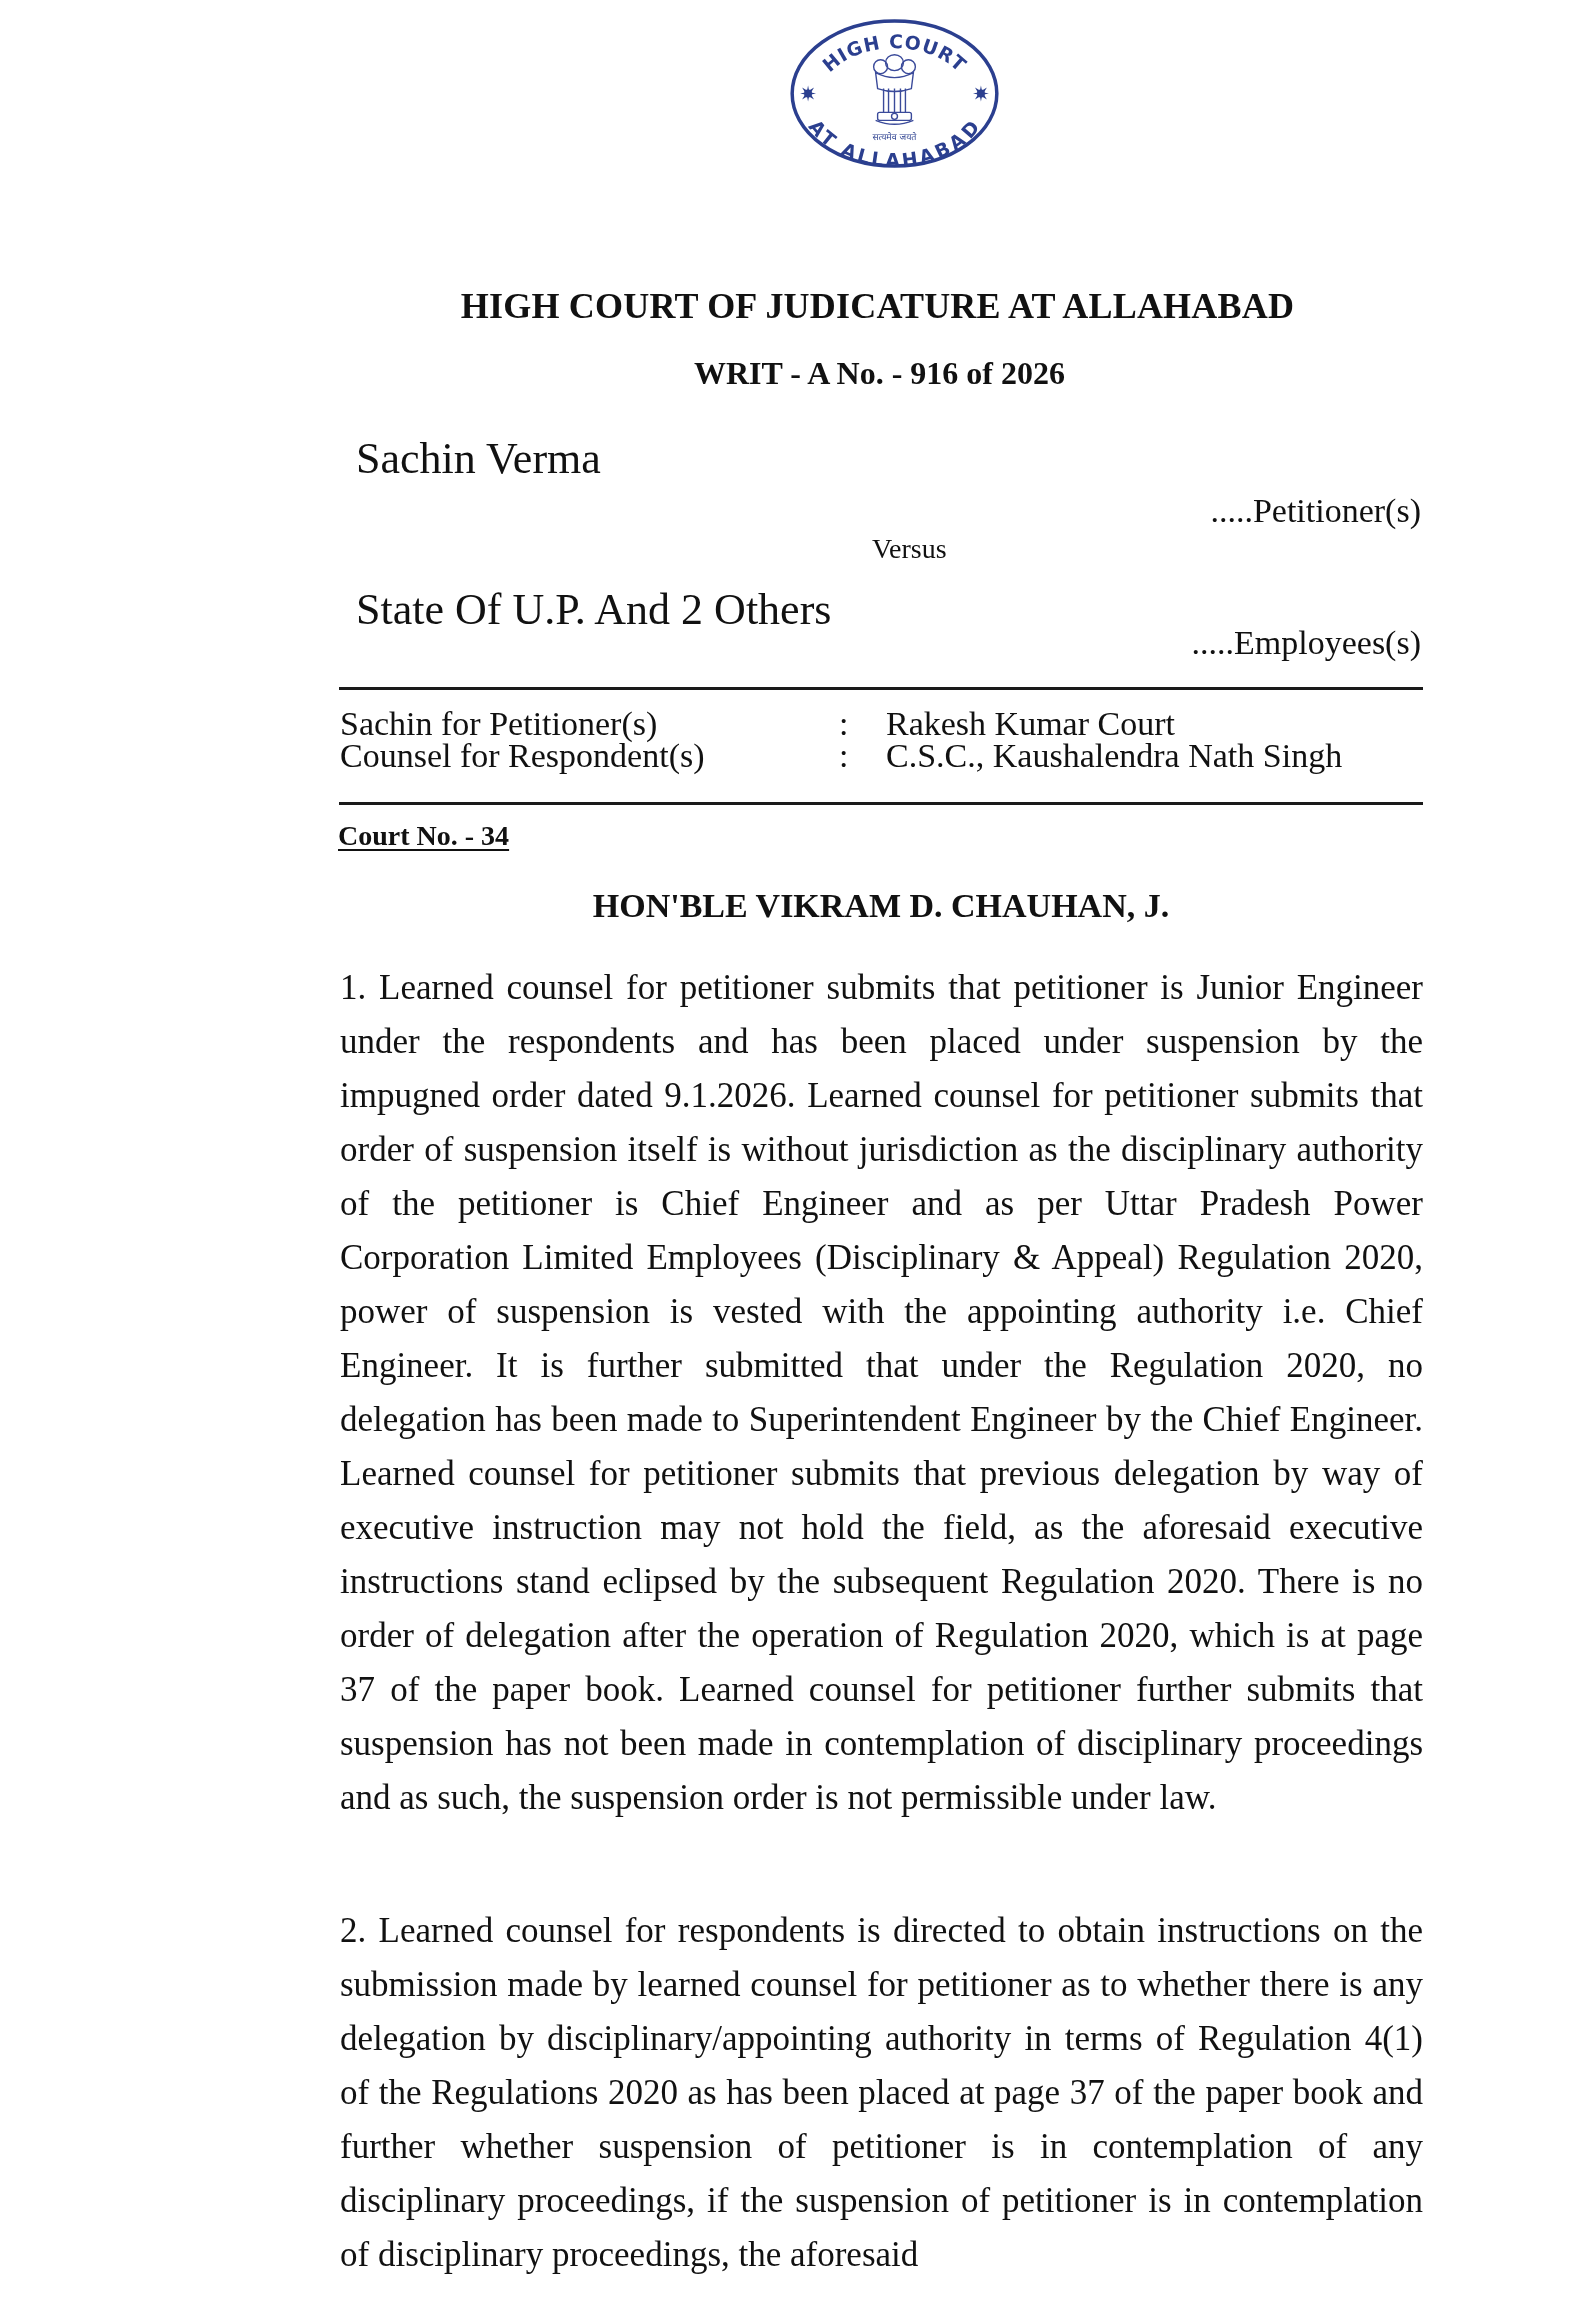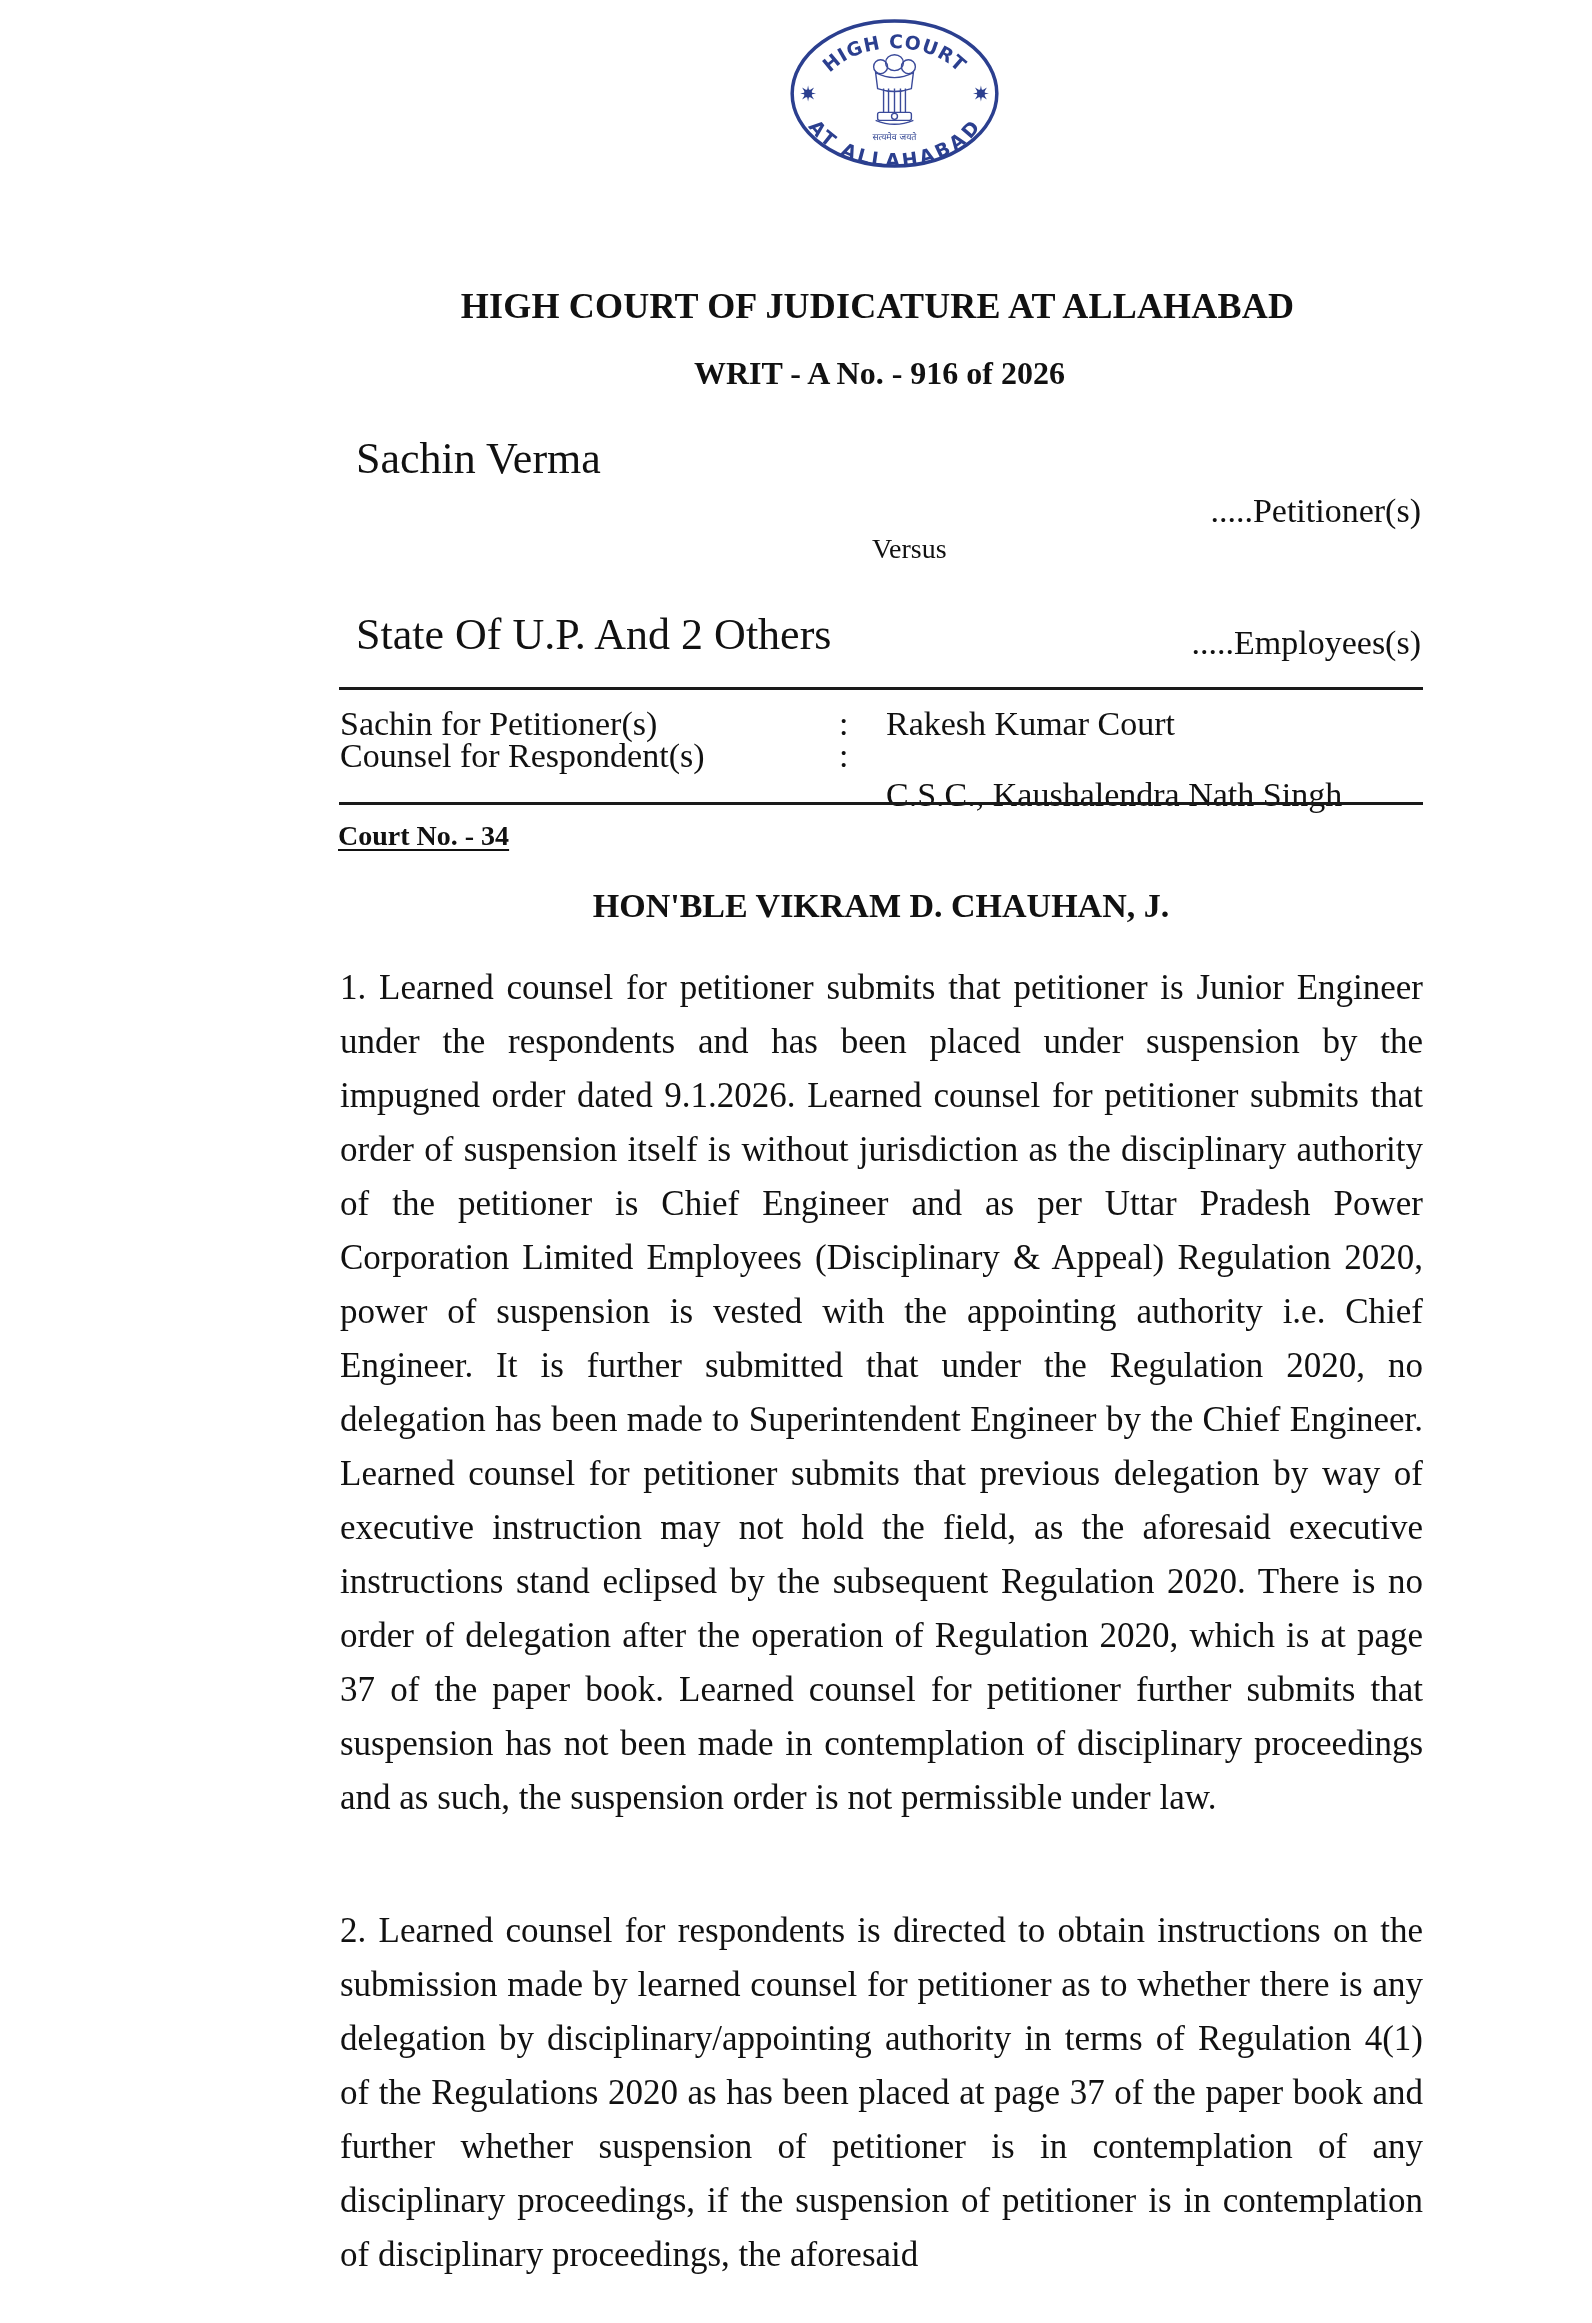--- a/index.html
+++ b/index.html
@@ -146,32 +146,32 @@
   </g>
   <text x="107" y="124" text-anchor="middle" fill="#2b3f8f" font-family="DejaVu Sans, sans-serif" font-size="9">सत्यमेव जयते</text>
 </svg>
 
 <div class="abs title">HIGH COURT OF JUDICATURE AT ALLAHABAD</div>
 <div class="abs writ">WRIT - A No. - 916 of 2026</div>
 
 <div class="abs party" style="top:442px;">Sachin Verma</div>
 <div class="abs role" style="top:494px;">.....Petitioner(s)</div>
 <div class="abs versus">Versus</div>
-<div class="abs party" style="top:593px;margin-top:25px;">State Of U.P. And 2 Others</div>
+<div class="abs party" style="top:593px;">State Of U.P. And 2 Others</div>
 <div class="abs role" style="top:626px;">.....Employees(s)</div>
 
 <div class="rule" style="top:687px;"></div>
 
 <div class="abs counsel-label" style="top:707px;">Sachin for Petitioner(s)</div>
 <div class="abs counsel-colon" style="top:707px;">:</div>
 <div class="abs counsel-value" style="top:707px;">Rakesh Kumar Court</div>
 
 <div class="abs counsel-label" style="top:739px;">Counsel for Respondent(s)</div>
 <div class="abs counsel-colon" style="top:739px;">:</div>
-<div class="abs counsel-value" style="top:778px;">C.S.C., Kaushalendra Nath Singh</div>
+<div class="abs counsel-value" style="top:739px;">C.S.C., Kaushalendra Nath Singh</div>
 
 <div class="rule" style="top:802px;"></div>
 
 <div class="abs court-no">Court No. - 34</div>
 <div class="abs judge">HON'BLE VIKRAM D. CHAUHAN, J.</div>
 
 <p class="body-text" id="para-1">1. Learned counsel for petitioner submits that petitioner is Junior Engineer under the respondents and has been placed under suspension by the impugned order dated 9.1.2026. Learned counsel for petitioner submits that order of suspension itself is without jurisdiction as the disciplinary authority of the petitioner is Chief Engineer and as per Uttar Pradesh Power Corporation Limited Employees (Disciplinary &amp; Appeal) Regulation 2020, power of suspension is vested with the appointing authority i.e. Chief Engineer. It is further submitted that under the Regulation 2020, no delegation has been made to Superintendent Engineer by the Chief Engineer. Learned counsel for petitioner submits that previous delegation by way of executive instruction may not hold the field, as the aforesaid executive instructions stand eclipsed by the subsequent Regulation 2020. There is no order of delegation after the operation of Regulation 2020, which is at page 37 of the paper book. Learned counsel for petitioner further submits that suspension has not been made in contemplation of disciplinary proceedings and as such, the suspension order is not permissible under law.</p>
 <p class="body-text" id="para-2">2. Learned counsel for respondents is directed to obtain instructions on the submission made by learned counsel for petitioner as to whether there is any delegation by disciplinary/appointing authority in terms of Regulation 4(1) of the Regulations 2020 as has been placed at page 37 of the paper book and further whether suspension of petitioner is in contemplation of any disciplinary proceedings, if the suspension of petitioner is in contemplation of disciplinary proceedings, the aforesaid</p>
 
 

